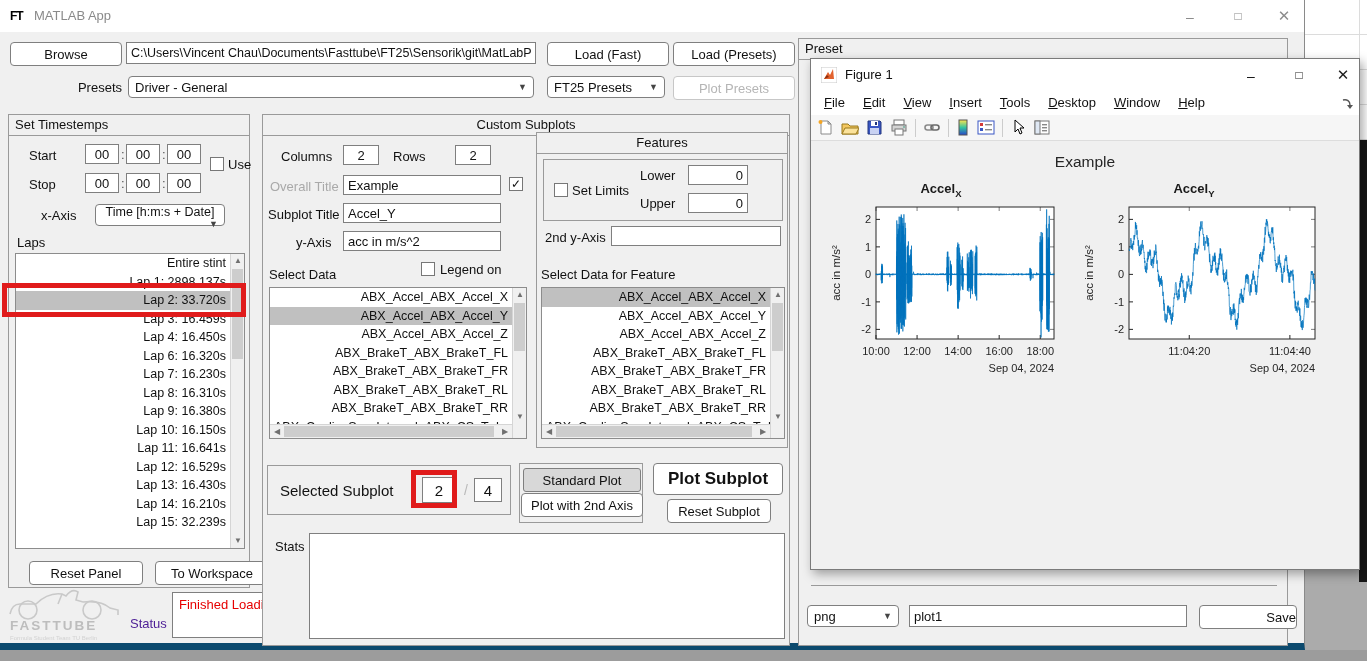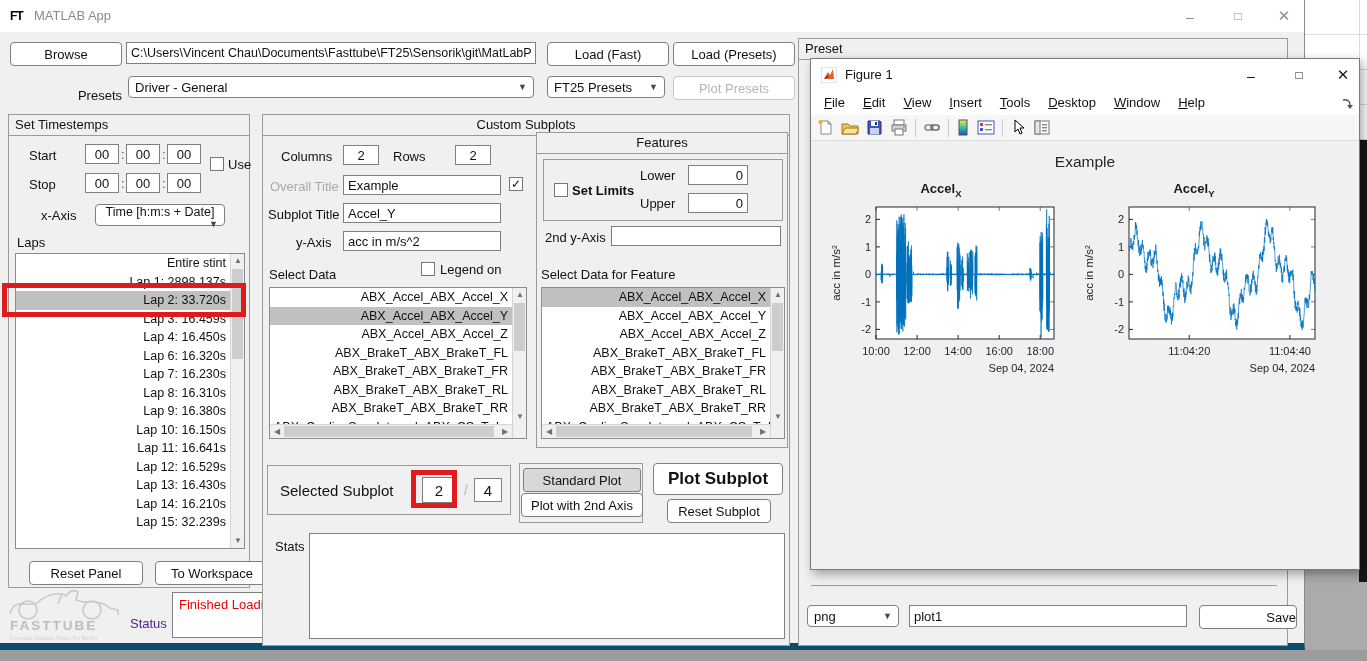--- a/index.html
+++ b/index.html
@@ -70,21 +70,21 @@
     <div class="field" style="left:126px;top:42px;width:410px;height:22px;font-size:12.5px;">
       <span style="white-space:nowrap;overflow:hidden;">C:\Users\Vincent Chau\Documents\Fasttube\FT25\Sensorik\git\MatLabPlot</span>
       </div>
     <div class="btn" style="left:547px;top:42px;width:120px;height:22px;">
       <span>Load (Fast)</span>
       </div>
     <div class="btn" style="left:673px;top:42px;width:120px;height:22px;">
       <span>Load (Presets)</span>
       </div>
 
-    <div class="label" style="left:60px;top:80px;width:62px;text-align:right;margin-top:8px;">Presets</div>
+    <div class="label" style="left:60px;top:80px;width:62px;text-align:right;">Presets</div>
     <div class="dropdown" style="left:128px;top:76px;width:406px;height:22px;">
       <span>Driver - General</span>
       <span class="caret">▼</span>
       </div>
     <div class="dropdown" style="left:547px;top:76px;width:118px;height:22px;">
       <span>FT25 Presets</span>
       <span class="caret">▼</span>
       </div>
     <div class="btn disabled" style="left:673px;top:76px;width:120px;height:22px;">
       <span>Plot Presets</span>
@@ -263,21 +263,21 @@
       <div class="field" style="left:46px;top:418px;width:476px;height:106px;align-items:flex-start;padding:3px;">
         <span></span>
         </div>
     </div>
 
     <div class="panel" style="left:536px;top:132px;width:252px;height:316px;">
       <div class="panel-title center">Features</div>
 
       <div class="groupbox" style="left:6px;top:26px;width:240px;height:62px;">
         <div class="checkbox" style="left:10px;top:23px;"></div>
-        <div class="label" style="left:28px;top:23px;font-weight:bold;">Set Limits</div>
+        <div class="label" style="left:28px;top:23px;">Set Limits</div>
         <div class="label" style="left:96px;top:8px;">Lower</div>
         <div class="field right" style="left:144px;top:5px;width:60px;height:20px;">
             <span>0</span>
           </div>
         <div class="label" style="left:96px;top:36px;">Upper</div>
         <div class="field right" style="left:144px;top:33px;width:60px;height:20px;">
             <span>0</span>
           </div>
       </div>
 

